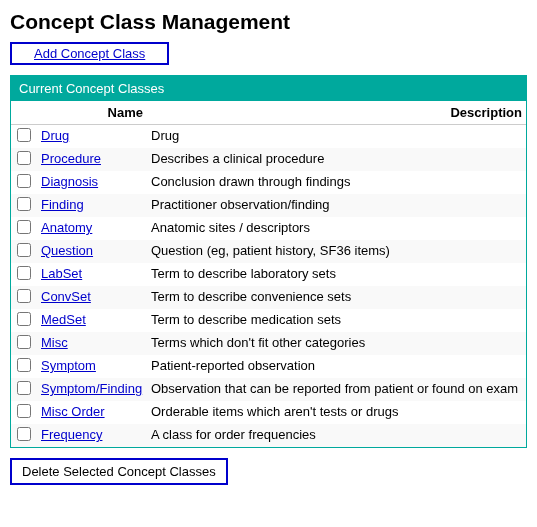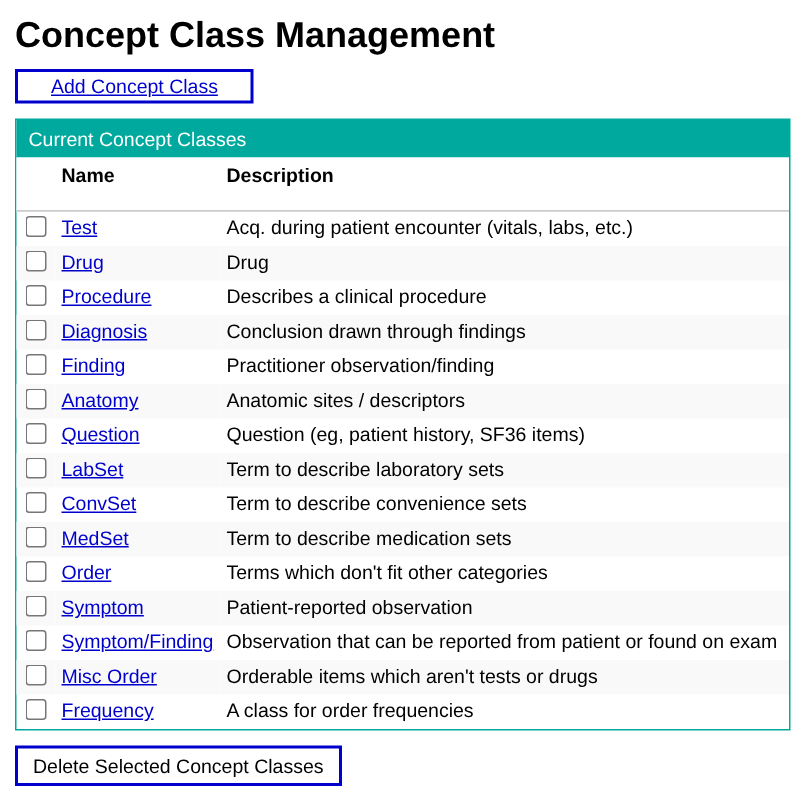--- a/index.html
+++ b/index.html
@@ -10,21 +10,21 @@
     body {
       font-family: Arial, sans-serif;
       font-size: 13px;
       background: #fff;
       color: #000;
       width: 537px;
       min-height: 527px;
       padding: 10px;
     }
     h1 {
-      font-size: 24px;
+      font-size: 21px;
       font-weight: bold;
       margin-bottom: 8px;
     }
     .add-link {
       display: inline-block;
       color: #00c;
       text-decoration: underline;
       border: 2px solid #00c;
       padding: 2px 22px;
       margin-bottom: 10px;
@@ -38,22 +38,22 @@
       color: #fff;
       font-weight: normal;
       padding: 5px 8px;
       font-size: 13px;
     }
     table {
       width: 100%;
       border-collapse: collapse;
     }
     thead tr th {
-      text-align: left;
-      padding: 4px 4px 16px 4px;
+      text-align: right;
+      padding: 4px 4px 4px 4px;
       font-weight: bold;
       background: #fff;
       border-bottom: 1px solid #ccc;
     }
     thead tr th:first-child {
       width: 26px;
     }
     thead tr th:nth-child(2) {
       width: 110px;
     }
@@ -106,25 +106,20 @@
   <div class="table-header-bar">Current Concept Classes</div>
   <table>
     <thead>
       <tr>
         <th></th>
         <th>Name</th>
         <th>Description</th>
       </tr>
     </thead>
     <tbody id="table-body">
-    <tr>
-          <td><input type="checkbox" style=""></td>
-          <td><a class="concept-link">Test</a></td>
-          <td>Acq. during patient encounter (vitals, labs, etc.)</td>
-        </tr>
         <tr>
           <td><input type="checkbox" style=""></td>
           <td><a class="concept-link">Drug</a></td>
           <td>Drug</td>
         </tr>
         <tr>
           <td><input type="checkbox" style=""></td>
           <td><a class="concept-link">Procedure</a></td>
           <td>Describes a clinical procedure</td>
         </tr>
@@ -158,21 +153,21 @@
           <td><a class="concept-link">ConvSet</a></td>
           <td>Term to describe convenience sets</td>
         </tr>
         <tr>
           <td><input type="checkbox" style=""></td>
           <td><a class="concept-link">MedSet</a></td>
           <td>Term to describe medication sets</td>
         </tr>
         <tr>
           <td><input type="checkbox" style=""></td>
-          <td><a class="concept-link">Order</a></td>
+          <td><a class="concept-link">Misc</a></td>
           <td>Terms which don't fit other categories</td>
         </tr>
         <tr>
           <td><input type="checkbox" style=""></td>
           <td><a class="concept-link">Symptom</a></td>
           <td>Patient-reported observation</td>
         </tr>
         <tr>
           <td><input type="checkbox" style=""></td>
           <td><a class="concept-link">Symptom/Finding</a></td>

